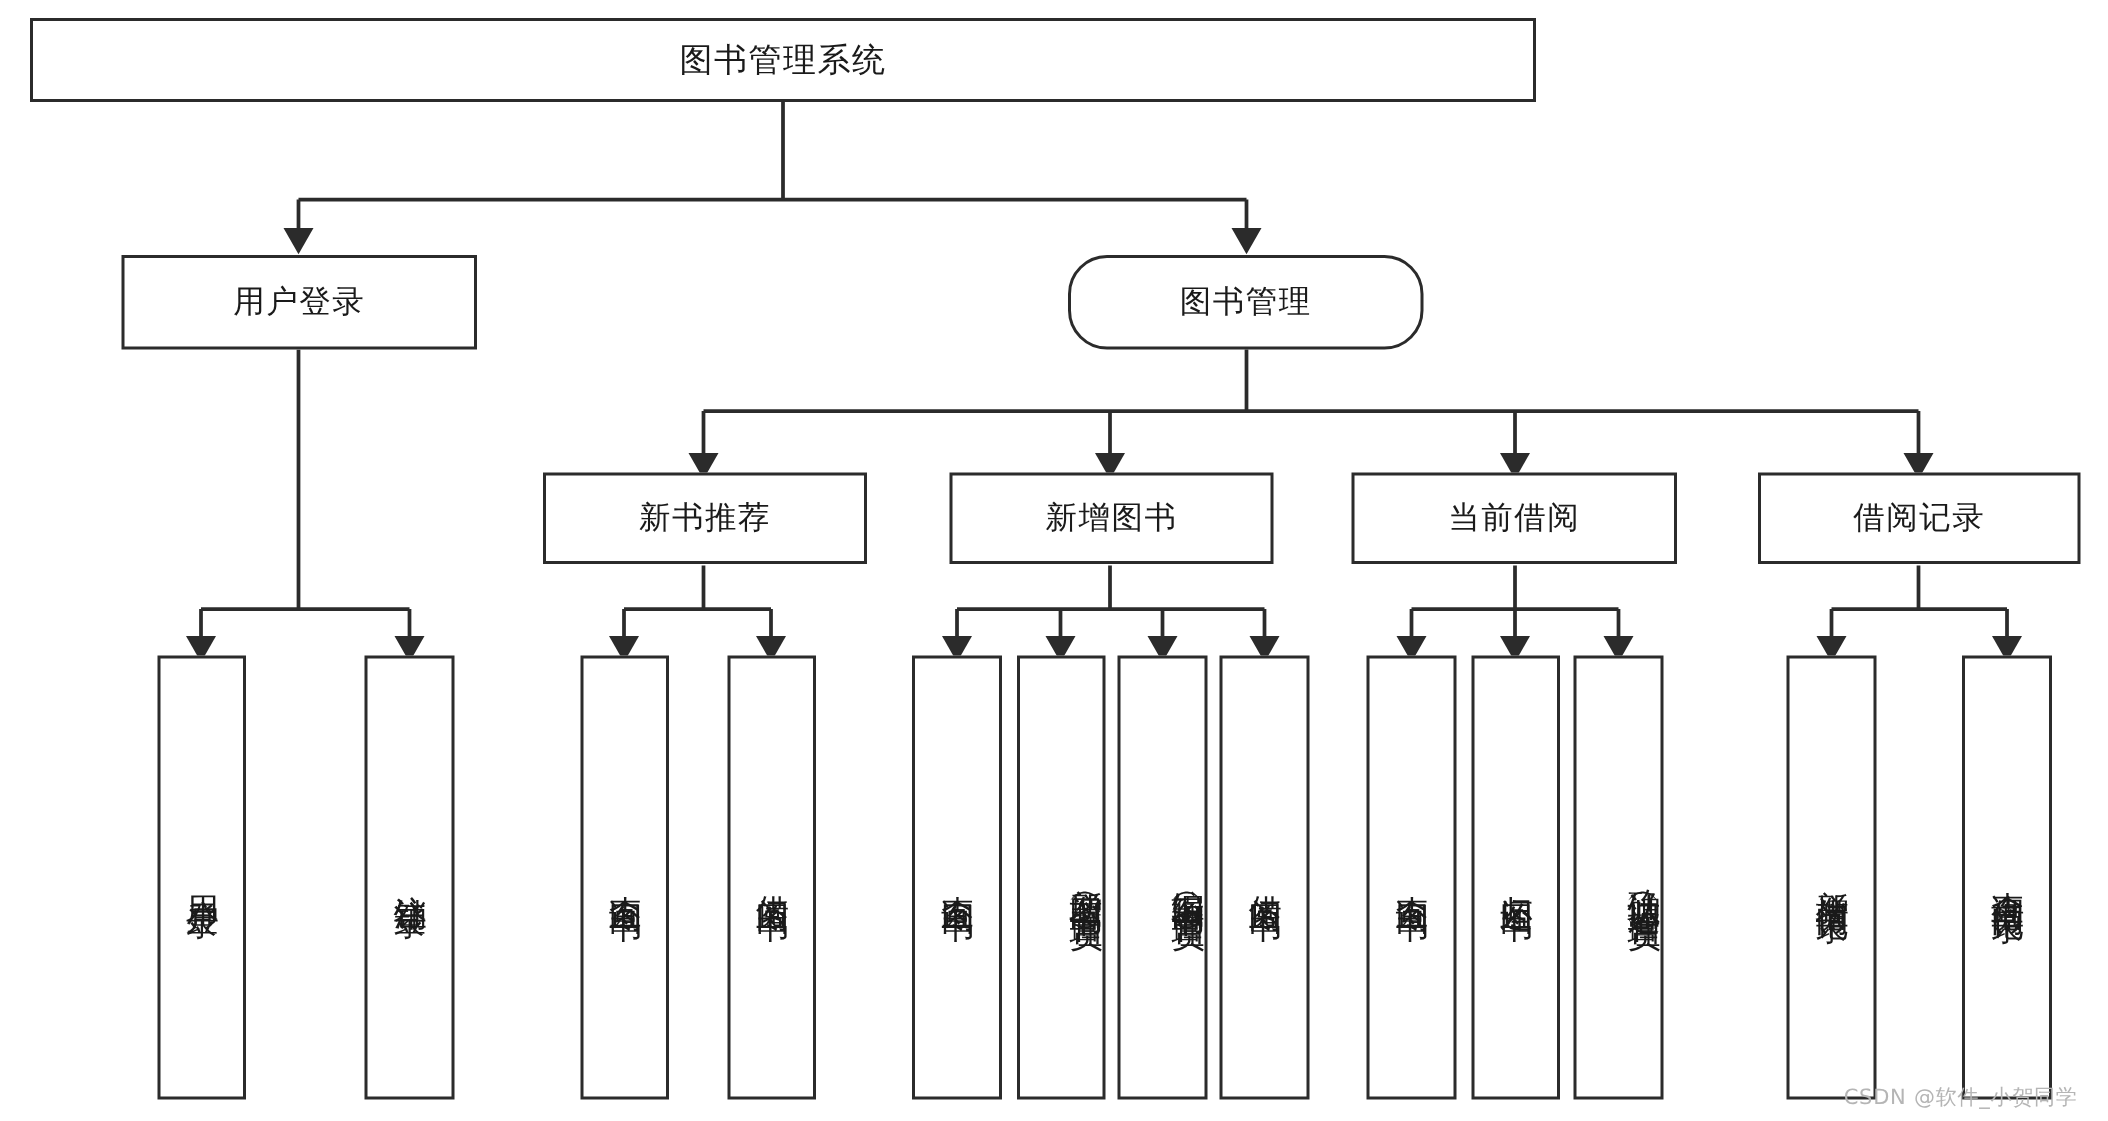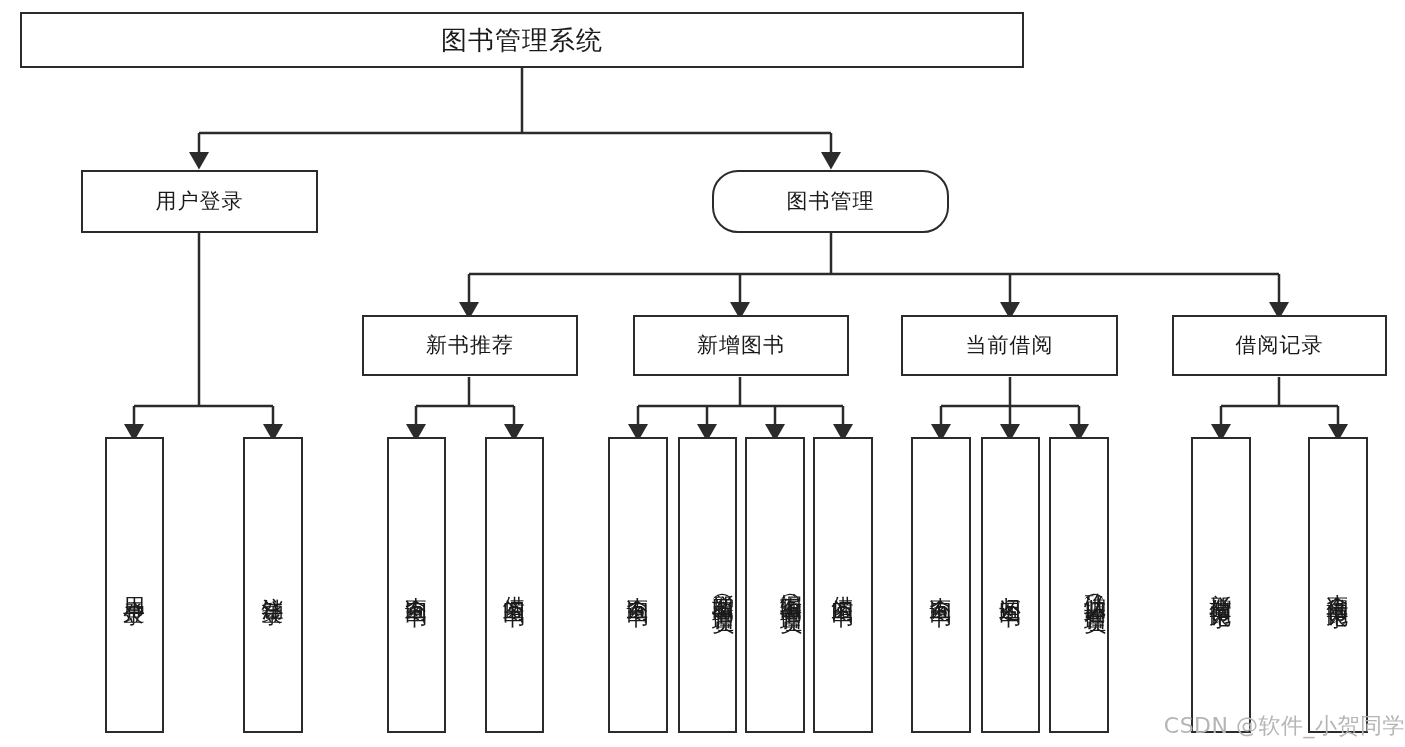--- a/index.html
+++ b/index.html
@@ -26,21 +26,21 @@
     align-items: center;
     justify-content: center;
     color: #1a1a1a;
   }
   .node-h {
     font-size: 21px;
     letter-spacing: 1px;
     line-height: 1.1;
   }
   .node-root {
-    font-size: 26px;
+    font-size: 22px;
     letter-spacing: 1px;
   }
   .node-v {
     writing-mode: vertical-rl;
     text-orientation: upright;
     font-size: 22px;
     letter-spacing: 3px;
     align-items: flex-start;
     justify-content: center;
     padding-top: 6px;
@@ -53,23 +53,23 @@
   svg.edges {
     position: absolute;
     left: 0;
     top: 0;
     width: 1405px;
     height: 747px;
     pointer-events: none;
   }
   .watermark {
     position: absolute;
-    right: 0;
+    right: 20px;
     bottom: 6px;
-    font-size: 22px;
+    font-size: 14px;
     color: #b5b5b5;
     letter-spacing: 0.5px;
     white-space: nowrap;
   }
 </style>
 </head>
 <body>
 
 <div id="canvas">
 

